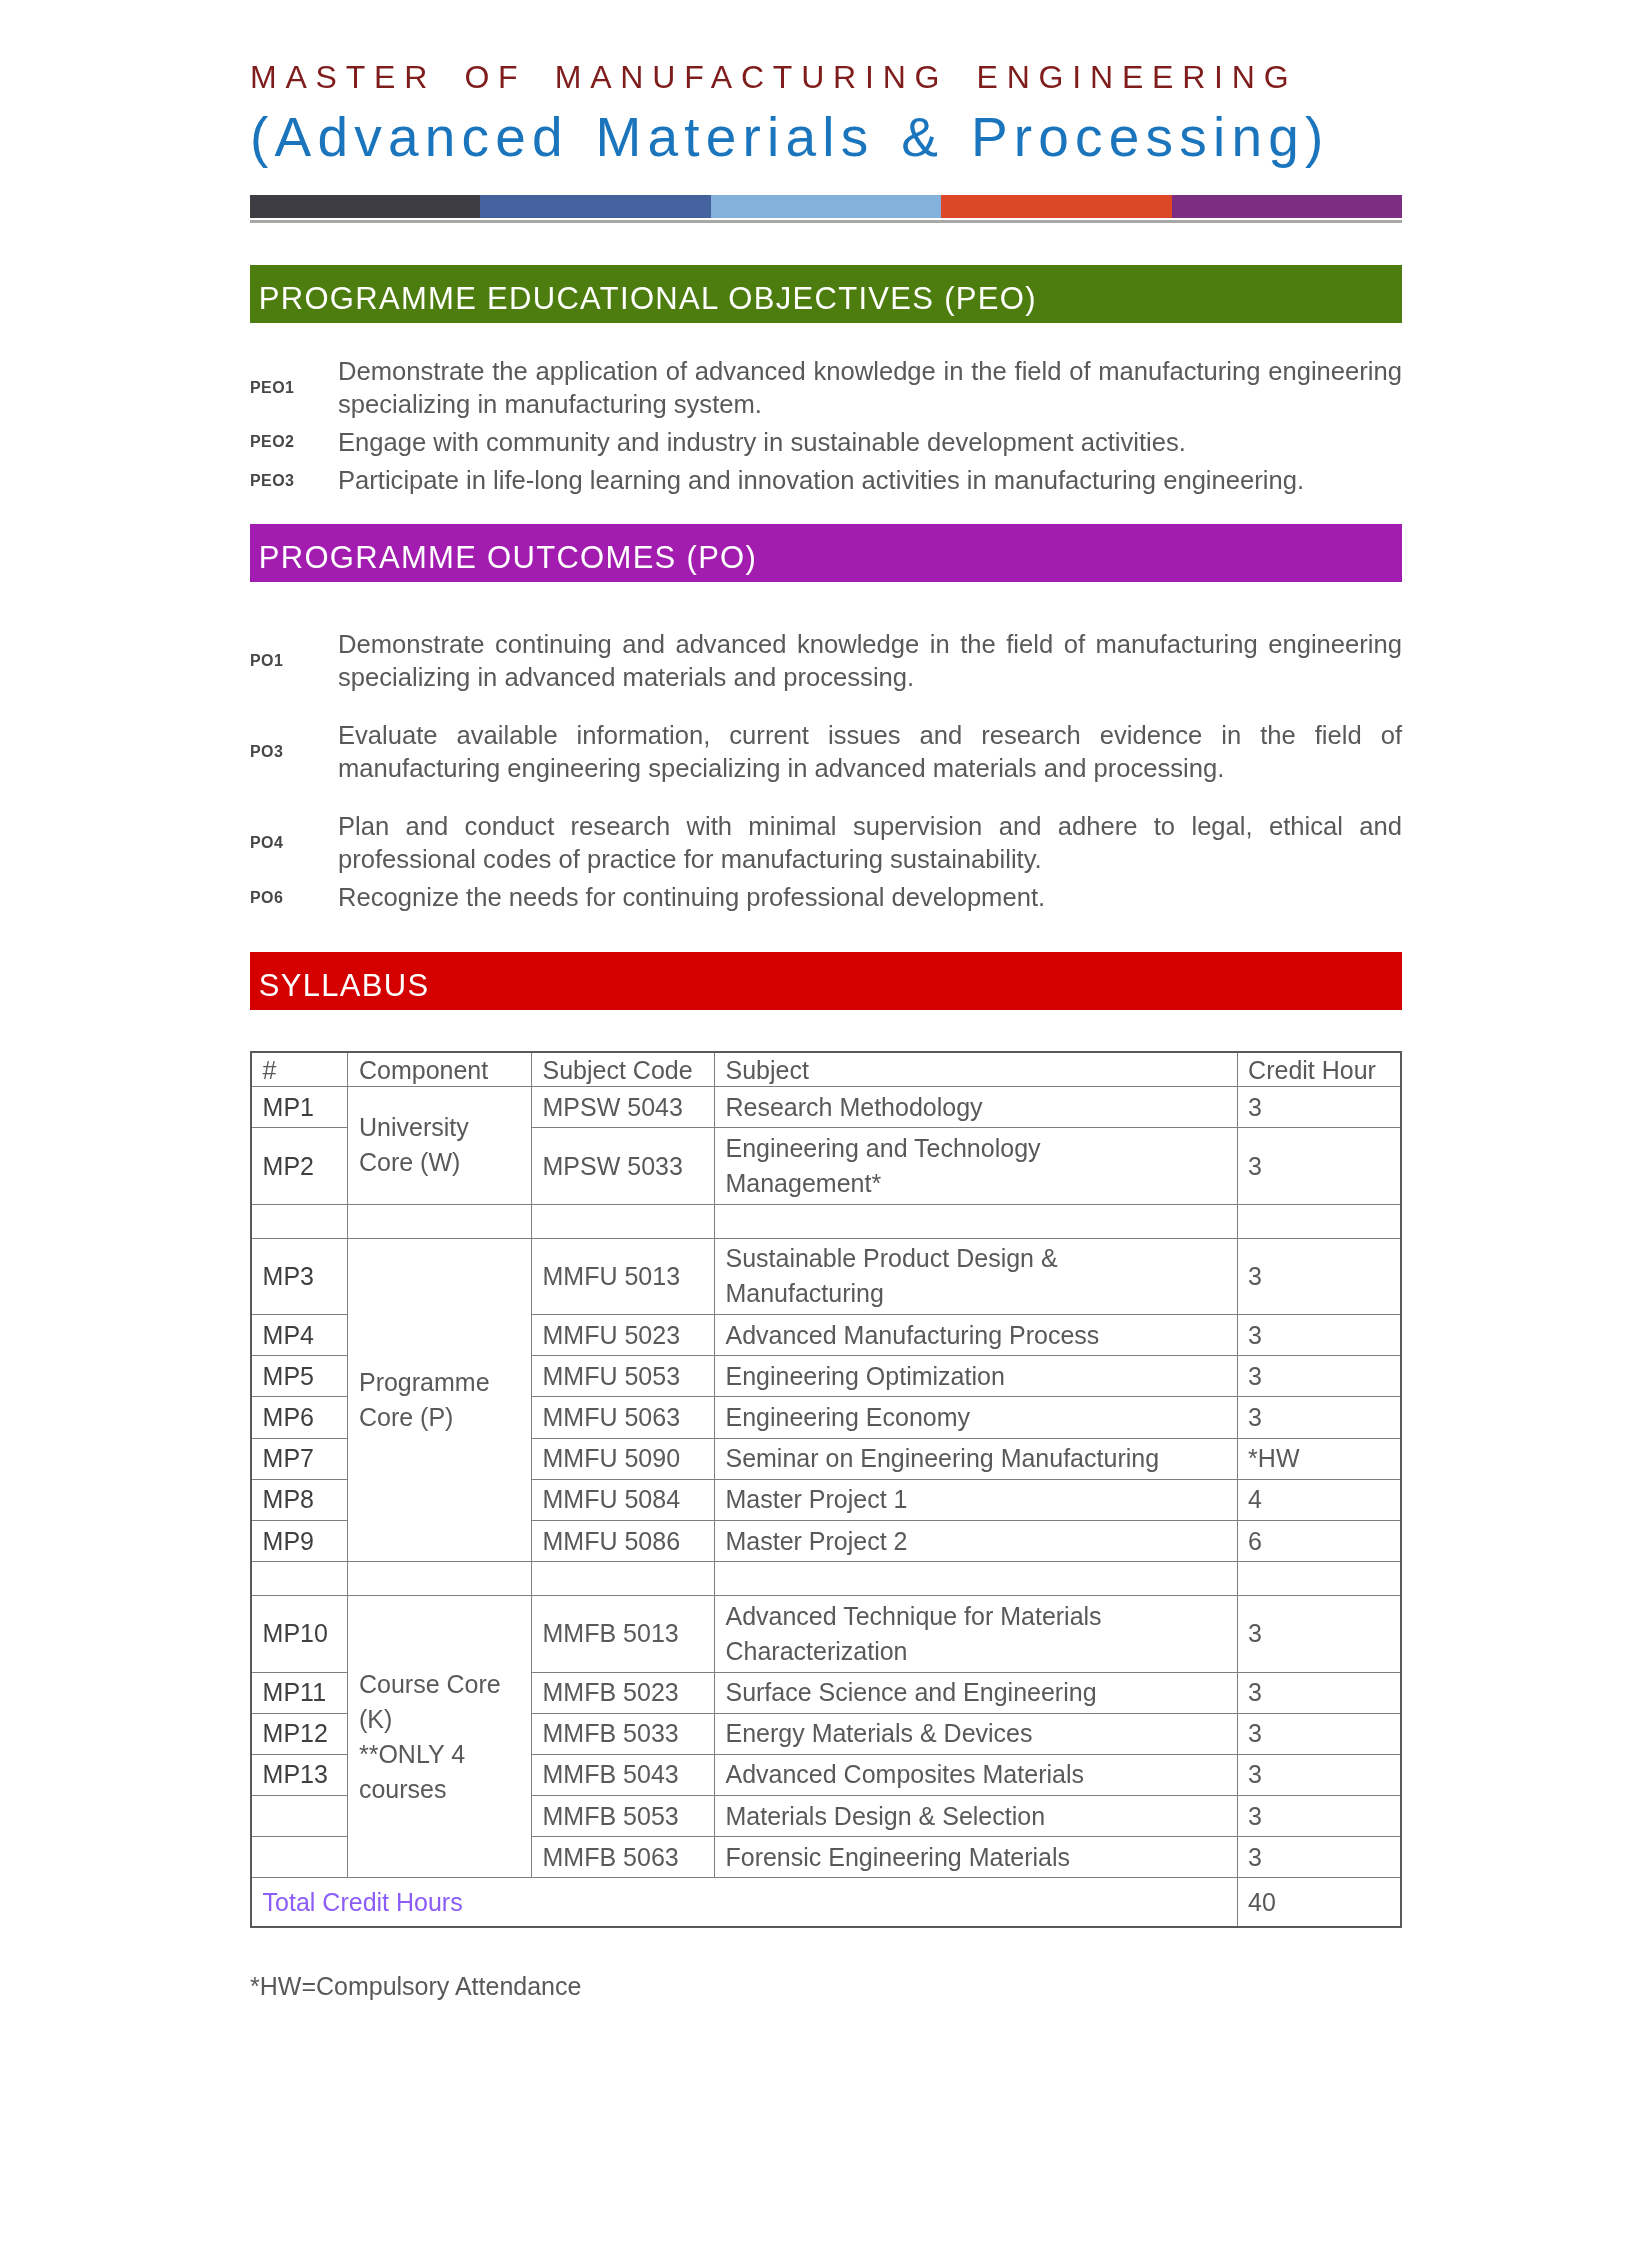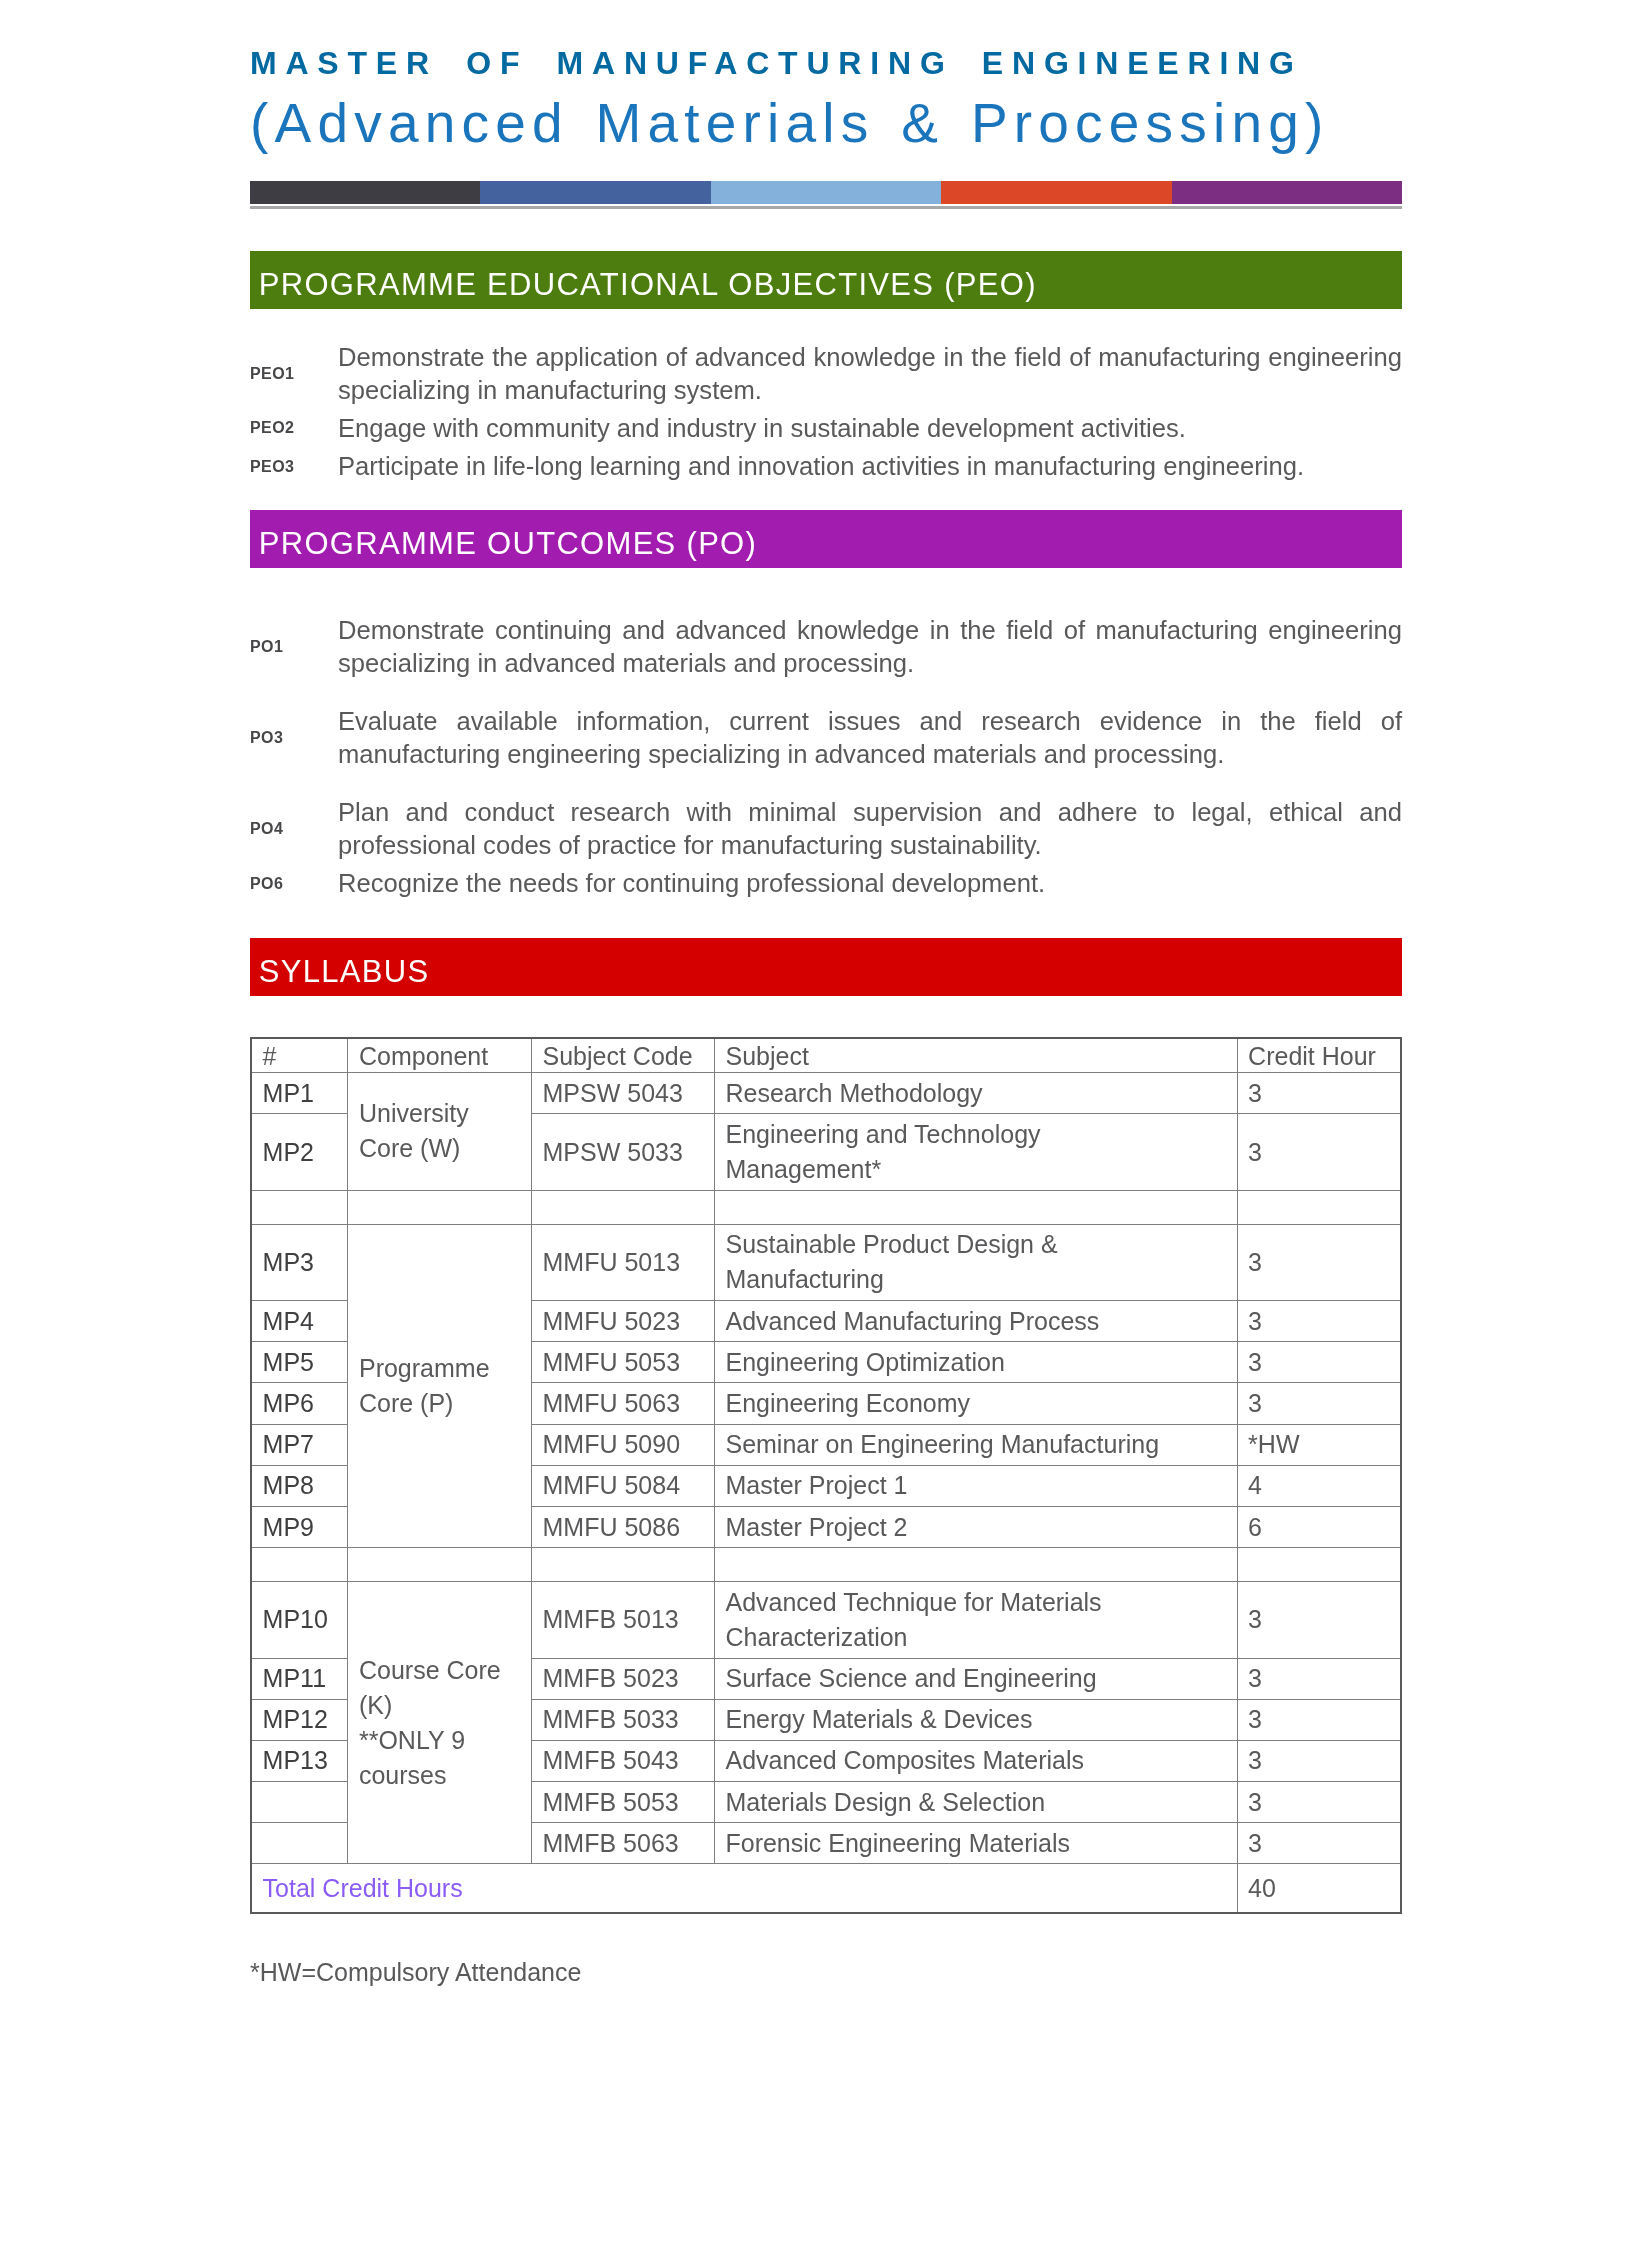--- a/index.html
+++ b/index.html
@@ -7,24 +7,24 @@
     width:1633px;height:2258px;
     font-family:"Liberation Sans", sans-serif;
     color:#59595b;
     overflow:hidden;
   }
   .page{position:relative;width:1633px;height:2258px;background:#ffffff;}
   .content{position:absolute;left:250px;top:0;width:1152px;}
 
   
   .title{
-    margin-top:45px;
-    font-size:32px;font-weight:bold;
+    margin-top:59px;
+    font-size:32px;font-weight:normal;
     letter-spacing:8.8px;word-spacing:10.6px;
-    color:#0369a1;white-space:nowrap;
+    color:#7f1d1d;white-space:nowrap;
   }
   .subtitle{
     margin-top:8.8px;
     font-size:55px;font-weight:normal;
     letter-spacing:6.2px;word-spacing:5.3px;
     color:#1b75bc;white-space:nowrap;
   }
   .color-bar{margin-top:26.5px;height:23px;display:flex;width:100%;}
   .color-bar .seg{flex:1 1 0;height:100%;}
   .bar-underline{height:2.6px;background:#a8a8a8;margin-top:1.8px;width:100%;}
@@ -240,21 +240,21 @@
             <td class="cell-id"></td>
             <td class="cell-component"></td>
             <td class="cell-code"></td>
             <td class="cell-subject"></td>
             <td class="cell-credit"></td>
           </tr>
           <tr class="row-data">
             <td class="cell-id">MP10</td>
             <td rowspan="6" class="cell-component">Course Core
 (K)
-**ONLY 9
+**ONLY 4
 courses</td>
             <td class="cell-code">MMFB 5013</td>
             <td class="cell-subject">Advanced Technique for Materials
 Characterization</td>
             <td class="cell-credit">3</td>
           </tr>
           <tr class="row-data">
             <td class="cell-id">MP11</td>
             <td class="cell-code">MMFB 5023</td>
             <td class="cell-subject">Surface Science and Engineering</td>

